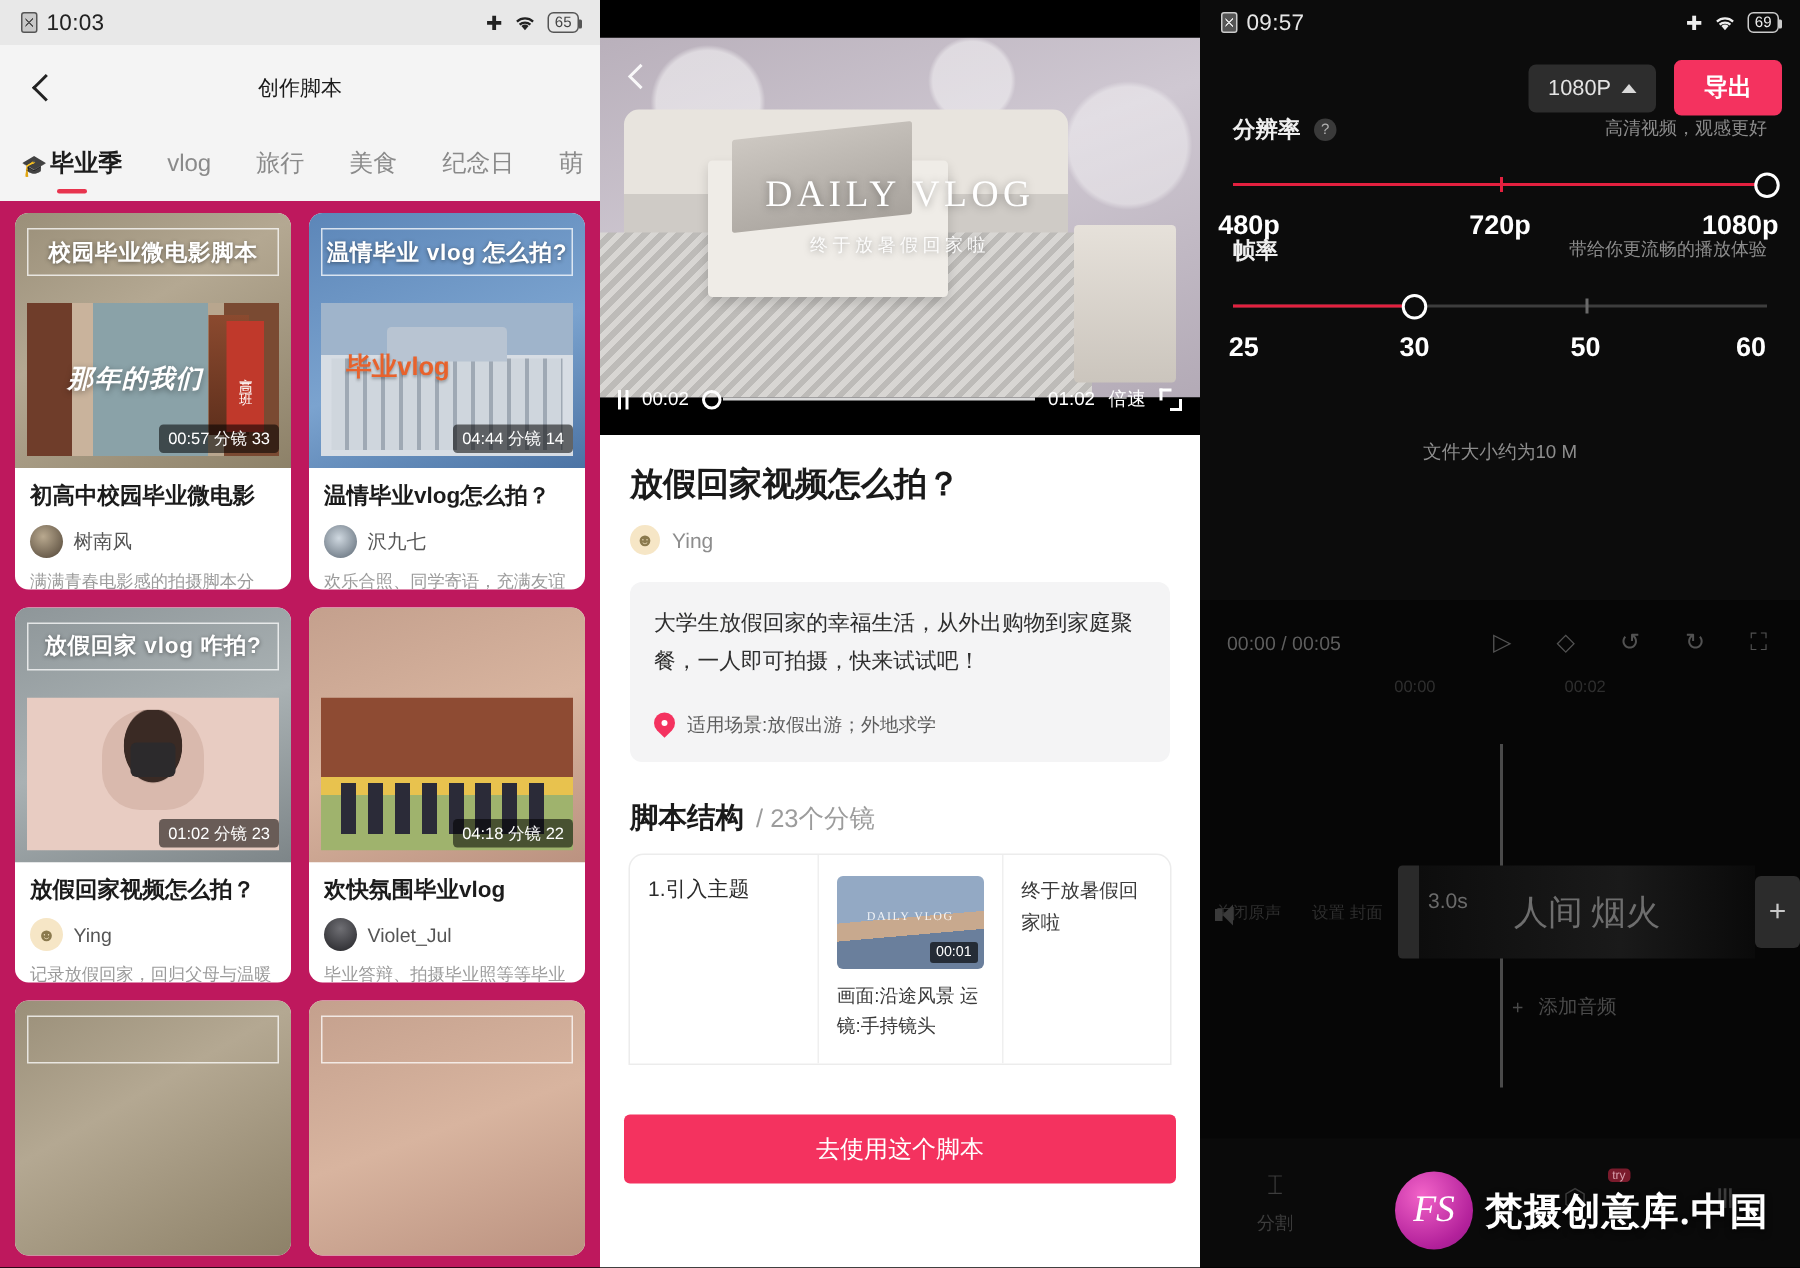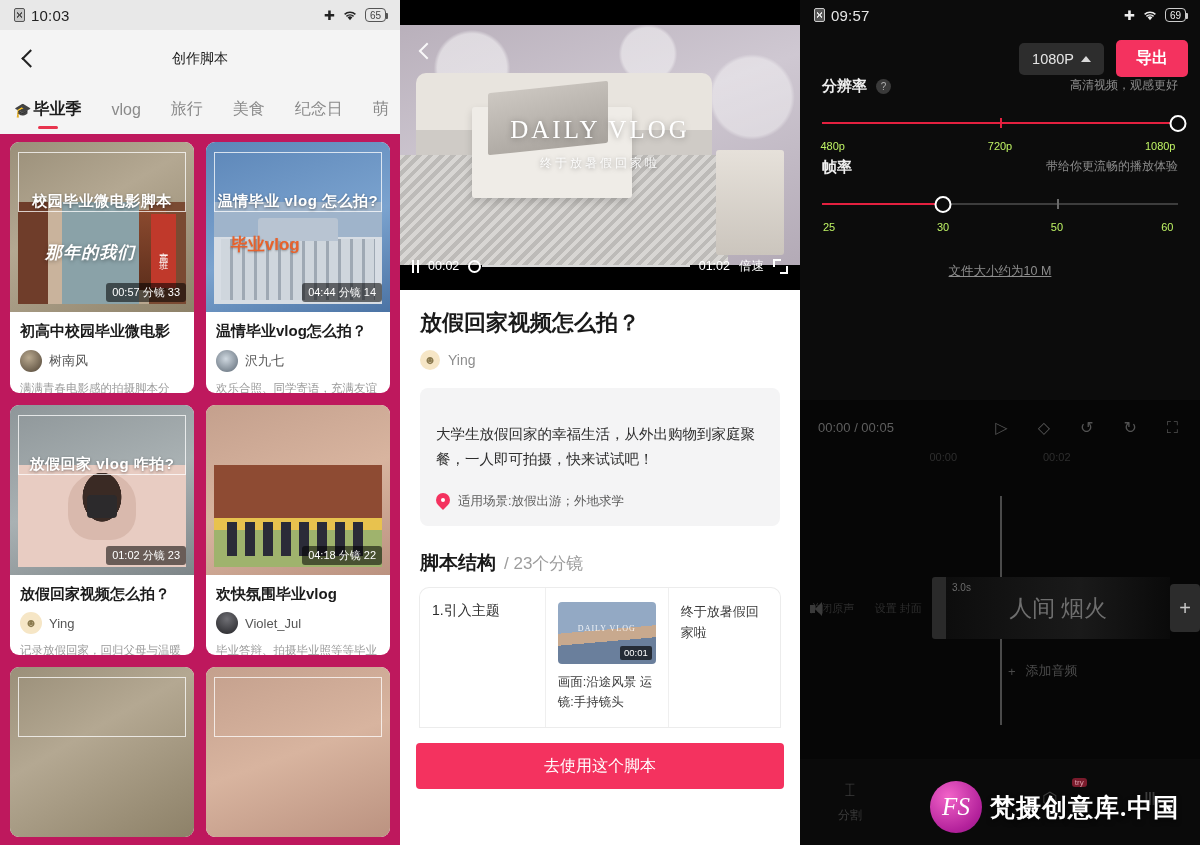--- a/index.html
+++ b/index.html
@@ -68,22 +68,22 @@
   }
   .cap-ico { font-size: 14px; }
 
   .cardgrid {
     padding: 8px 10px; display: grid; grid-template-columns: 1fr 1fr; gap: 12px;
     height: calc(845px - 30px - 58px - 46px); overflow: hidden; align-content: start;
   }
   .card { background: #fff; border-radius: 9px; overflow: hidden; }
   .card-cover { height: 170px; position: relative; overflow: hidden; }
   .cover-band {
-    position: absolute; top: 10px; left: 8px; right: 8px; height: 60px;
-    border: 1.5px solid rgba(255,255,255,.75); display: flex; align-items: flex-end;
+    position: absolute; top: 10px; left: 8px; right: 8px; height: 32px;
+    border: 1.5px solid rgba(255,255,255,.75); display: flex; align-items: center;
     justify-content: center; z-index: 3;
   }
   .cover-band span {
     color: #fff; font-size: 15px; font-weight: 700; text-shadow: 0 1px 3px rgba(0,0,0,.45);
     letter-spacing: .5px; white-space: nowrap;
   }
   .cover-photo { position: absolute; left: 8px; right: 8px; top: 60px; bottom: 8px; overflow: hidden; }
   .dur-badge {
     position: absolute; right: 8px; bottom: 10px; background: rgba(0,0,0,.55);
     color: #fff; font-size: 11px; padding: 2px 6px; border-radius: 3px; z-index: 4;
@@ -200,21 +200,21 @@
   .fs-ico::before, .fs-ico::after { content:""; position:absolute; width:6px; height:6px; }
   .fs-ico::before { left:0; top:0; border-left:2px solid #fff; border-top:2px solid #fff; }
   .fs-ico::after { right:0; bottom:0; border-right:2px solid #fff; border-bottom:2px solid #fff; }
 
   .detail { padding: 18px 20px 0; }
   .detail-title { font-size: 22px; font-weight: 700; color: #1a1a1a; }
   .detail-author { display:flex; align-items:center; gap:8px; margin-top: 12px; }
   .detail-author .avatar { width: 20px; height: 20px; }
   .detail-author span { font-size: 14px; color: #8d8d8d; }
   .desc-box { margin-top: 18px; background:#f4f4f5; border-radius:8px; padding:16px 16px 16px; }
-  .desc-text { font-size: 14.5px; color:#2e2e2e; line-height:1.75;margin-top:18px; }
+  .desc-text { font-size: 14.5px; color:#2e2e2e; line-height:1.75; }
   .scene-row { display:flex; align-items:center; gap:8px; margin-top:20px; }
   .pin-ico { width:14px; height:17px; position:relative; flex:none; }
   .pin-ico::before {
     content:""; position:absolute; left:0; top:0; width:14px; height:14px;
     background:#f4325f; border-radius:50% 50% 50% 0; transform:rotate(-45deg);
   }
   .pin-ico::after { content:""; position:absolute; left:5px; top:5px; width:4px; height:4px;
     background:#fff; border-radius:50%; z-index:2; }
   .scene-text { font-size:12.5px; color:#5d5d5d; }
 
@@ -270,42 +270,42 @@
     font-size:10px; display:flex; align-items:center; justify-content:center; }
   .sec-hint { font-size:12px; color:#8c8c8c; }
   .slider { margin-top:20px; position:relative; height:14px; }
   .sl-track { position:absolute; left:0; right:0; top:6px; height:2px; background:#3d3d3d; }
   .sl-fill { position:absolute; left:0; top:6px; height:2px; background:#e4203f; }
   .sl-tick { position:absolute; top:2px; width:2px; height:10px; background:#6a6a6a; }
   .sl-tick.red { background:#e4203f; }
   .sl-knob { position:absolute; top:-1px; width:17px; height:17px; border:2.5px solid #fff;
     border-radius:50%; background:#0c0c0c; transform:translateX(-50%); }
   .sl-labels { position:relative; height:18px; margin-top:10px; }
-  .sl-labels span { position:absolute; font-size:11px; color:#bef264; transform:translateX(-50%); }
-  .filesize { text-align:center; margin-top:24px; font-size:12.5px; color:#8d8d8d;text-decoration:underline; }
+  .sl-labels span { position:absolute; font-size:18px; color:#ffffff; transform:translateX(-50%);font-weight:bold; }
+  .filesize { text-align:center; margin-top:54px; font-size:12.5px; color:#8d8d8d; }
 
   .editor { position:absolute; left:0; right:0; top:400px; bottom:0; background:#060606; }
   .ed-ctrl { display:flex; align-items:center; padding:18px 18px 0; color:#5f5f5f; font-size:13px; }
   .ed-time { flex:none; }
   .ed-icons { flex:1; display:flex; justify-content:flex-end; align-items:center; gap:30px; padding-right:4px;}
   .ed-ico { color:#525252; font-size:16px; }
   .tl-ruler { display:flex; justify-content:center; gap:86px; margin-top:14px; font-size:11px; color:#2e2e2e; }
   .playhead { position:absolute; left:50%; top:96px; bottom:120px; width:1.5px; background:#4a4a4a; }
   .tracks { position:absolute; left:0; right:0; top:160px; height:96px; display:flex; align-items:center; }
   .tk-left { width:33%; display:flex; justify-content:space-around; align-items:center; color:#2e2e2e; font-size:11px; }
   .tk-item { text-align:center; }
   .spk-ico { width:16px; height:14px; margin:0 auto 6px; position:relative; }
   .spk-ico::before { content:""; position:absolute; left:0; top:3px; width:5px; height:8px; background:#3a3a3a; }
   .spk-ico::after { content:""; position:absolute; left:5px; top:0; border-top:7px solid transparent;
     border-bottom:7px solid transparent; border-right:7px solid #3a3a3a; }
   .clip-strip { flex:1; display:flex; align-items:center; height:62px; }
   .clip-handle { width:14px; height:62px; background:#2a2a2a; border-radius:3px 0 0 3px; }
   .clip-body { flex:1; height:62px; background:linear-gradient(90deg,#0d0d0d,#1a1a1a 60%,#0a0a0a);
     position:relative; overflow:hidden; }
-  .clip-dur { position:absolute; left:6px; top:5px; font-size:10px; color:#6b6b6b;text-align:center; }
+  .clip-dur { position:absolute; left:6px; top:15px; font-size:14px; color:#6b6b6b;text-align:center; }
   .clip-art { position:absolute; inset:0; display:flex; align-items:center; justify-content:center;
     gap:16px; color:#6e6e6e; font-size:23px; font-family:"Liberation Serif", serif; }
   .clip-plus { width:30px; height:48px; background:#2c2c2c; border-radius:4px; display:flex;
     align-items:center; justify-content:center; color:#c9c9c9; font-size:20px; }
   .add-audio { position:absolute; left:52%; top:262px; display:flex; align-items:center; gap:10px;
     color:#4a4a4a; font-size:13px; }
   .bottom-toolbar { position:absolute; left:0; right:0; bottom:0; height:86px; background:#0a0a0a;
     display:flex; align-items:center; }
   .bt-item { flex:1; text-align:center; color:#3d3d3d; font-size:12px; }
   .bt-gl { font-size:18px; display:block; margin-bottom:6px; color:#3d3d3d; }

